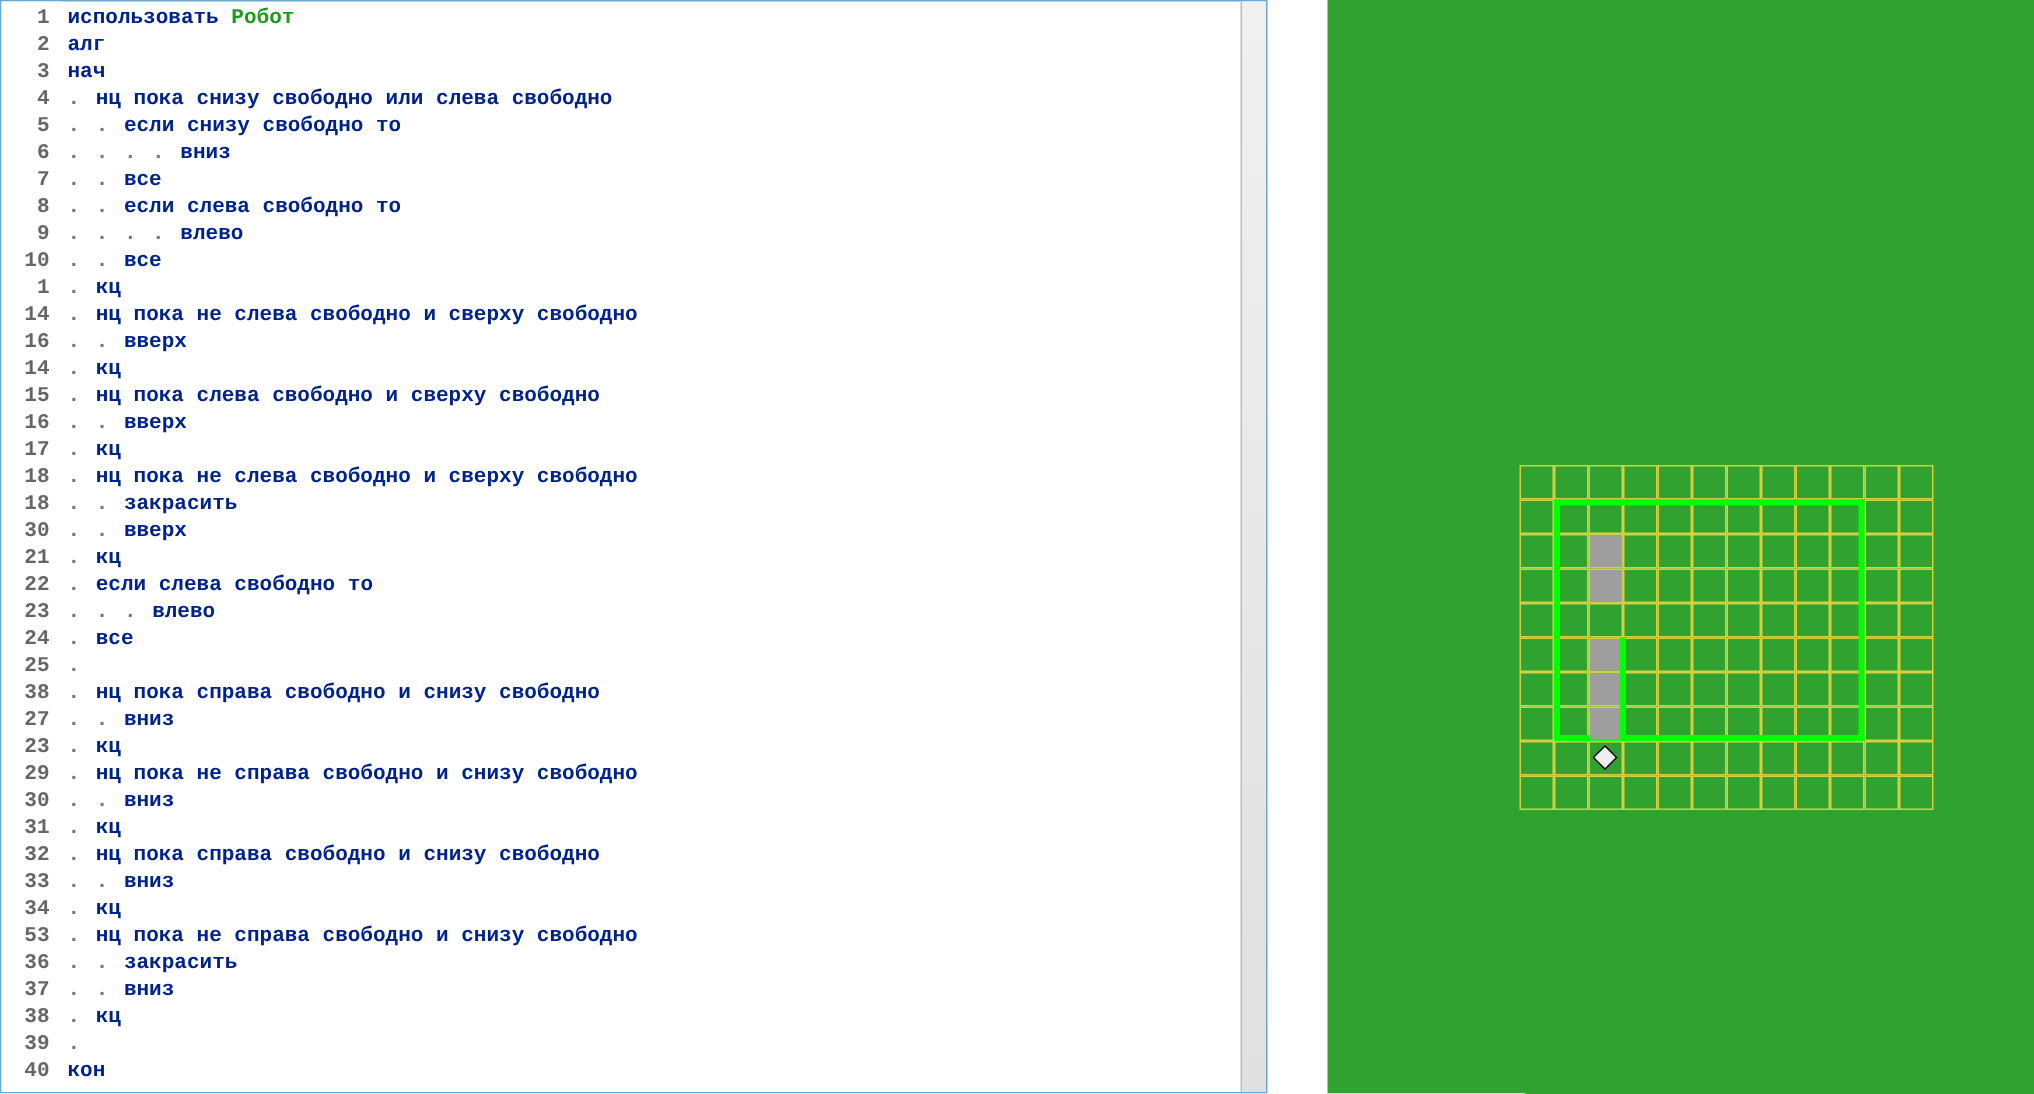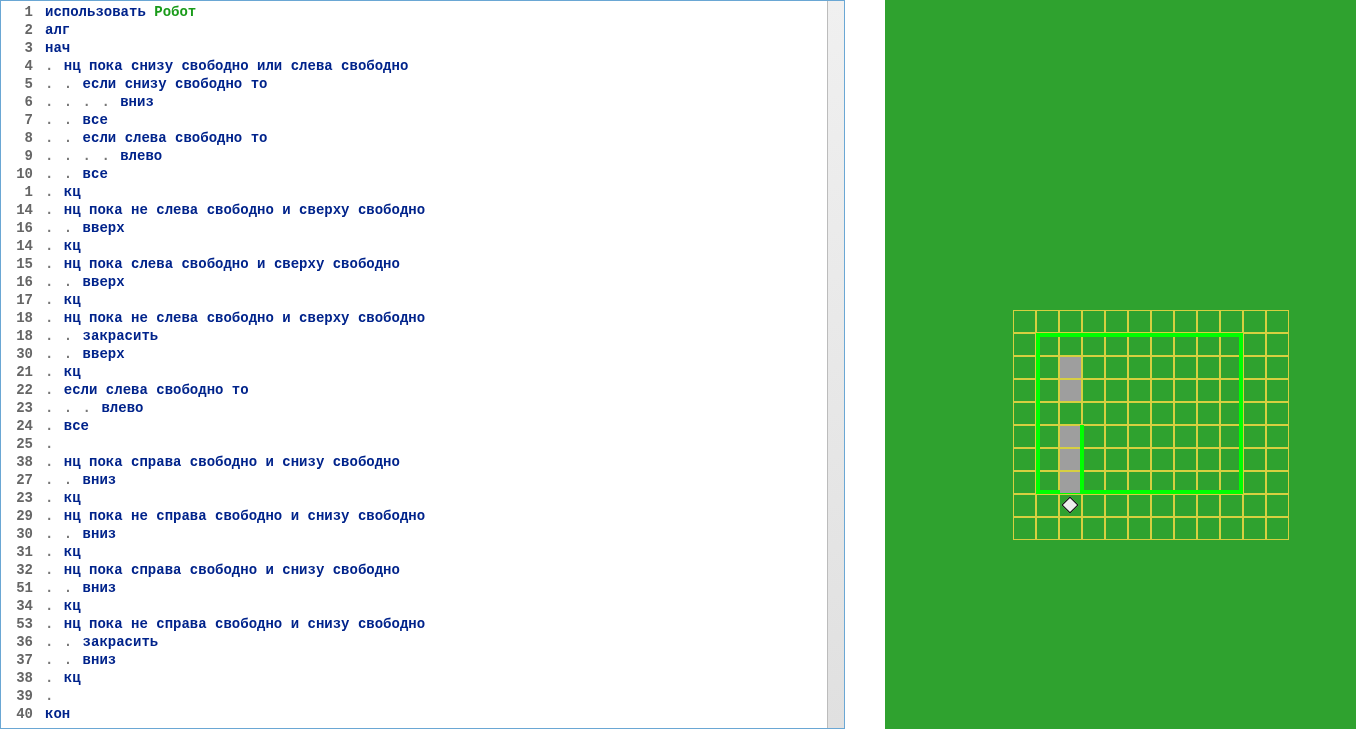--- a/index.html
+++ b/index.html
@@ -55,21 +55,21 @@
         <div>23</div>
         <div>24</div>
         <div>25</div>
         <div>38</div>
         <div>27</div>
         <div>23</div>
         <div>29</div>
         <div>30</div>
         <div>31</div>
         <div>32</div>
-        <div>51</div>
+        <div>33</div>
         <div>34</div>
         <div>53</div>
         <div>36</div>
         <div>37</div>
         <div>38</div>
         <div>39</div>
         <div>40</div>
       </div>
     <div class="code" id="code"><div class="line"><span class="tok-kw">использовать</span><span> </span><span class="tok-lib">Робот</span></div><div class="line"><span class="tok-kw">алг</span></div><div class="line"><span class="tok-kw">нач</span></div><div class="line"><span class="tok-dot">. </span><span class="tok-kw">нц пока</span><span> </span><span class="tok-kw">снизу свободно</span><span> </span><span class="tok-kw">или</span><span> </span><span class="tok-kw">слева свободно</span></div><div class="line"><span class="tok-dot">. . </span><span class="tok-kw">если</span><span> </span><span class="tok-kw">снизу свободно</span><span> </span><span class="tok-kw">то</span></div><div class="line"><span class="tok-dot">. . . . </span><span class="tok-kw">вниз</span></div><div class="line"><span class="tok-dot">. . </span><span class="tok-kw">все</span></div><div class="line"><span class="tok-dot">. . </span><span class="tok-kw">если</span><span> </span><span class="tok-kw">слева свободно</span><span> </span><span class="tok-kw">то</span></div><div class="line"><span class="tok-dot">. . . . </span><span class="tok-kw">влево</span></div><div class="line"><span class="tok-dot">. . </span><span class="tok-kw">все</span></div><div class="line"><span class="tok-dot">. </span><span class="tok-kw">кц</span></div><div class="line"><span class="tok-dot">. </span><span class="tok-kw">нц пока не</span><span> </span><span class="tok-kw">слева свободно</span><span> </span><span class="tok-kw">и</span><span> </span><span class="tok-kw">сверху свободно</span></div><div class="line"><span class="tok-dot">. . </span><span class="tok-kw">вверх</span></div><div class="line"><span class="tok-dot">. </span><span class="tok-kw">кц</span></div><div class="line"><span class="tok-dot">. </span><span class="tok-kw">нц пока</span><span> </span><span class="tok-kw">слева свободно</span><span> </span><span class="tok-kw">и</span><span> </span><span class="tok-kw">сверху свободно</span></div><div class="line"><span class="tok-dot">. . </span><span class="tok-kw">вверх</span></div><div class="line"><span class="tok-dot">. </span><span class="tok-kw">кц</span></div><div class="line"><span class="tok-dot">. </span><span class="tok-kw">нц пока не</span><span> </span><span class="tok-kw">слева свободно</span><span> </span><span class="tok-kw">и</span><span> </span><span class="tok-kw">сверху свободно</span></div><div class="line"><span class="tok-dot">. . </span><span class="tok-kw">закрасить</span></div><div class="line"><span class="tok-dot">. . </span><span class="tok-kw">вверх</span></div><div class="line"><span class="tok-dot">. </span><span class="tok-kw">кц</span></div><div class="line"><span class="tok-dot">. </span><span class="tok-kw">если</span><span> </span><span class="tok-kw">слева свободно</span><span> </span><span class="tok-kw">то</span></div><div class="line"><span class="tok-dot">. . . </span><span class="tok-kw">влево</span></div><div class="line"><span class="tok-dot">. </span><span class="tok-kw">все</span></div><div class="line"><span class="tok-dot">. </span></div><div class="line"><span class="tok-dot">. </span><span class="tok-kw">нц пока</span><span> </span><span class="tok-kw">справа свободно</span><span> </span><span class="tok-kw">и</span><span> </span><span class="tok-kw">снизу свободно</span></div><div class="line"><span class="tok-dot">. . </span><span class="tok-kw">вниз</span></div><div class="line"><span class="tok-dot">. </span><span class="tok-kw">кц</span></div><div class="line"><span class="tok-dot">. </span><span class="tok-kw">нц пока не</span><span> </span><span class="tok-kw">справа свободно</span><span> </span><span class="tok-kw">и</span><span> </span><span class="tok-kw">снизу свободно</span></div><div class="line"><span class="tok-dot">. . </span><span class="tok-kw">вниз</span></div><div class="line"><span class="tok-dot">. </span><span class="tok-kw">кц</span></div><div class="line"><span class="tok-dot">. </span><span class="tok-kw">нц пока</span><span> </span><span class="tok-kw">справа свободно</span><span> </span><span class="tok-kw">и</span><span> </span><span class="tok-kw">снизу свободно</span></div><div class="line"><span class="tok-dot">. . </span><span class="tok-kw">вниз</span></div><div class="line"><span class="tok-dot">. </span><span class="tok-kw">кц</span></div><div class="line"><span class="tok-dot">. </span><span class="tok-kw">нц пока не</span><span> </span><span class="tok-kw">справа свободно</span><span> </span><span class="tok-kw">и</span><span> </span><span class="tok-kw">снизу свободно</span></div><div class="line"><span class="tok-dot">. . </span><span class="tok-kw">закрасить</span></div><div class="line"><span class="tok-dot">. . </span><span class="tok-kw">вниз</span></div><div class="line"><span class="tok-dot">. </span><span class="tok-kw">кц</span></div><div class="line"><span class="tok-dot">. </span></div><div class="line"><span class="tok-kw">кон</span></div></div>
     <div class="v-scroll"></div>

